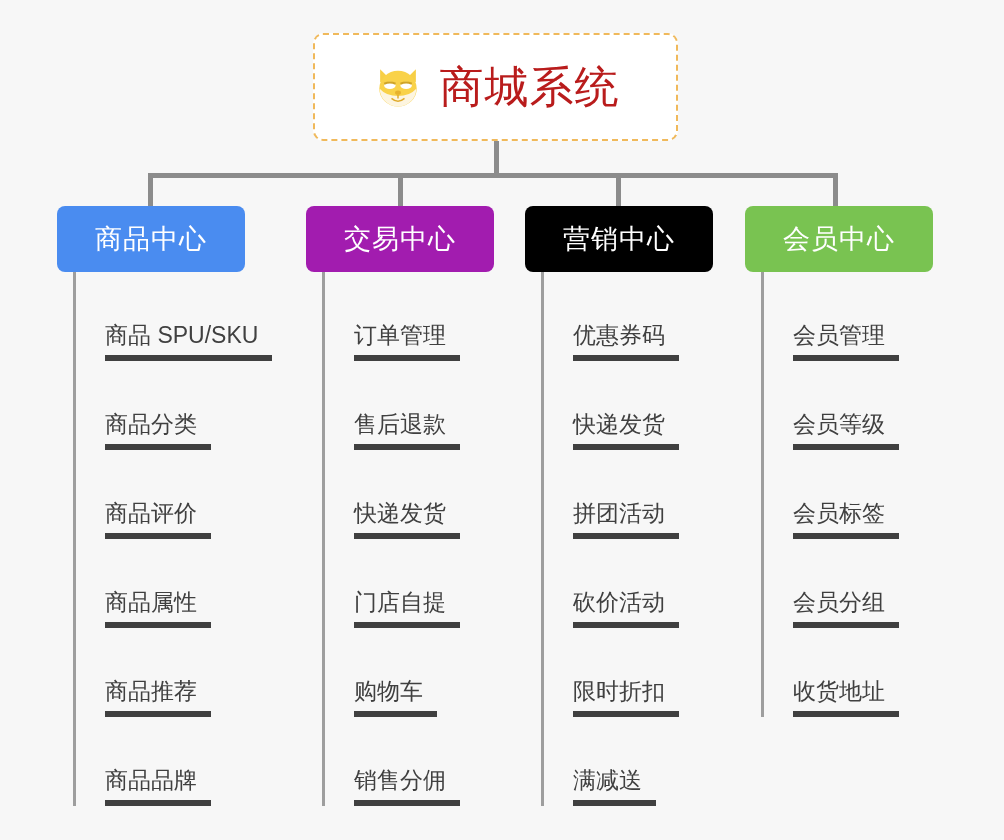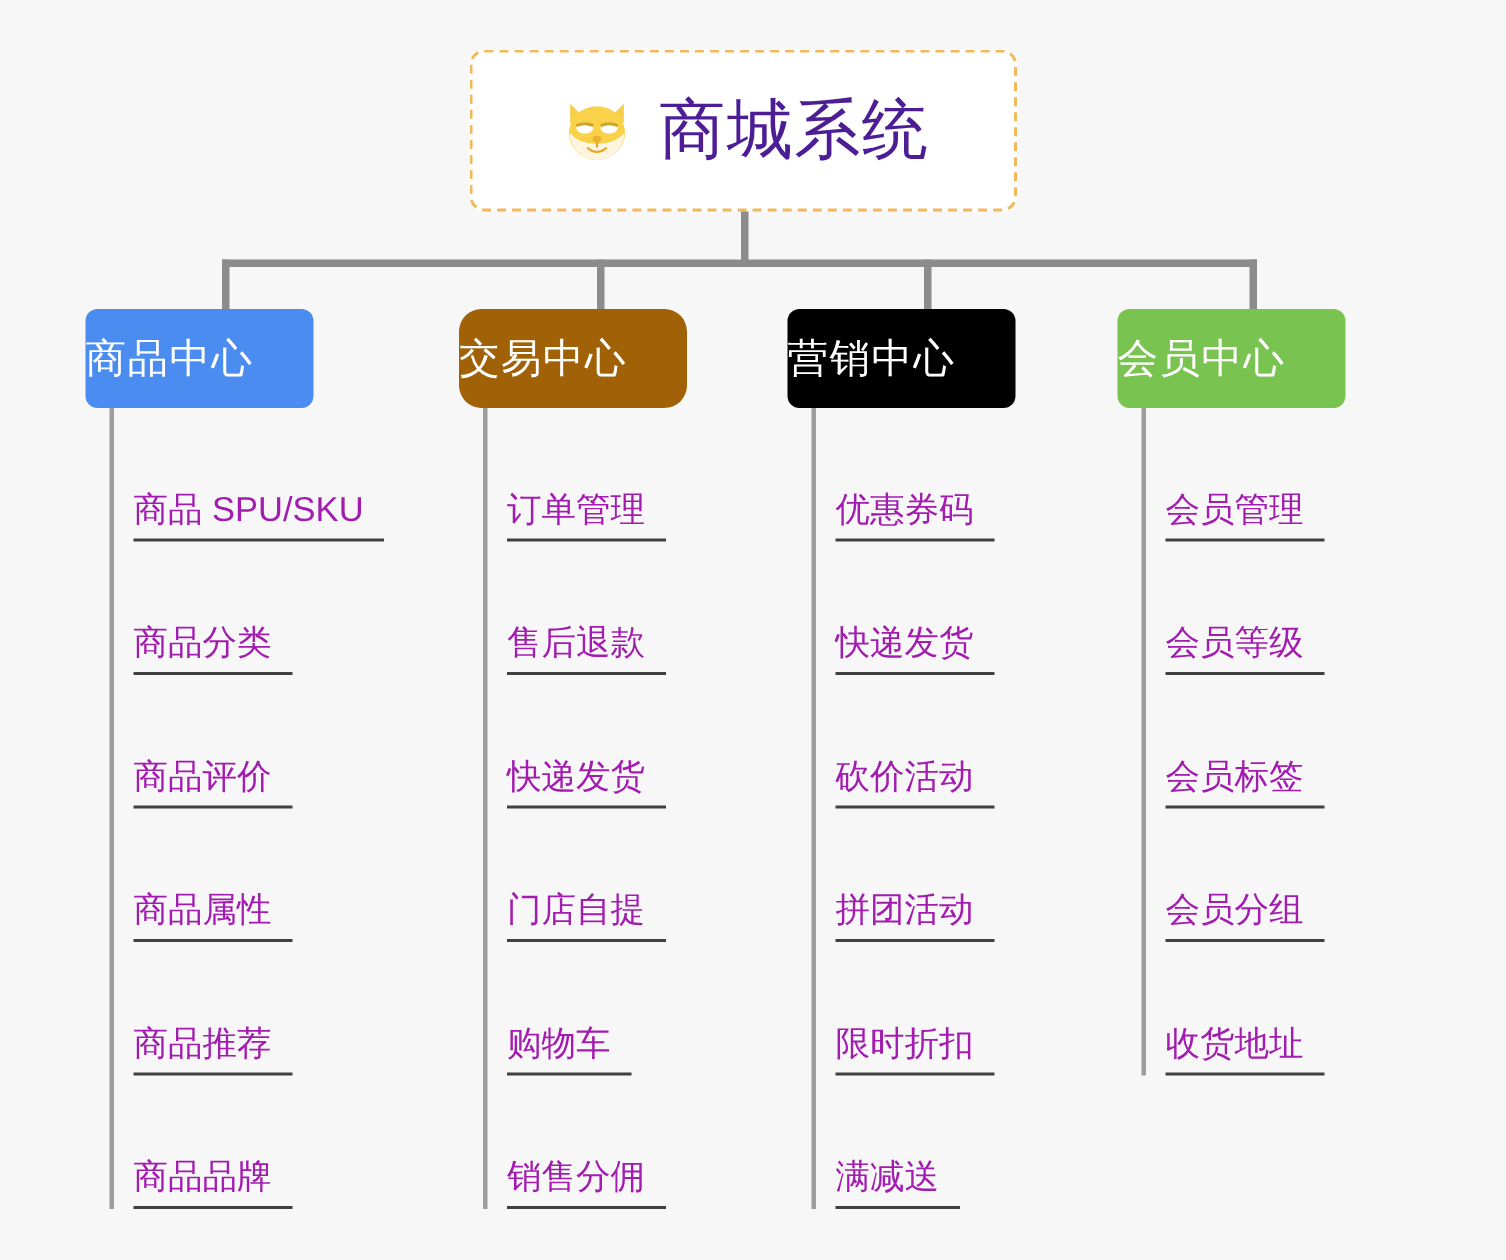--- a/index.html
+++ b/index.html
@@ -40,21 +40,21 @@
   }
   .root-icon {
     width: 52px;
     height: 52px;
     flex: 0 0 auto;
     display: block;
   }
   .root-title {
     font-size: 44px;
     line-height: 1;
-    color: #4c1d95;
+    color: #b91c1c;
     letter-spacing: 1px;
     white-space: nowrap;
   }
 
   
   .conn {
     position: absolute;
     background: #8c8c8c;
   }
   .conn-stem      { left: 494px; top: 141px; width: 5px;  height: 36px; }
@@ -70,58 +70,58 @@
     position: absolute;
     top: 206px;
     width: 188px;
   }
   .column.c0 { left: 57px; }
   .column.c1 { left: 306px; }
   .column.c2 { left: 525px; }
   .column.c3 { left: 745px; font-family: Liberation Serif, serif; }
 
   .col-header {
-    width: 152px;
+    width: 188px;
     height: 66px;
     border-radius: 8px;
     display: flex;
     align-items: center;
-    justify-content: flex-start;
+    justify-content: center;
     color: #ffffff;
     font-size: 27px;
     letter-spacing: 1px;
     white-space: nowrap;
   }
   .col-header.blue   { background: #4a8cf0; }
-  .col-header.red    { background: #a16207; border-radius: 15px; }
+  .col-header.red    { background: #a21caf; }
   .col-header.orange { background: #000000; }
   .col-header.green  { background: #79c351; }
 
   
   .col-body {
     position: relative;
     margin-left: 16px;
     border-left: 3px solid #9e9e9e;
     padding-top: 0;
   }
 
   .leaf {
     position: relative;
     height: 89px;
     display: flex;
     align-items: flex-end;
   }
   .leaf-label {
     display: inline-block;
-    margin-left: 13px;
+    margin-left: 29px;
     padding: 0 14px 7px 0;
-    border-bottom: 2px solid #404040;
+    border-bottom: 6px solid #404040;
     font-size: 23px;
     line-height: 1.1;
-    color: #a21caf;
+    color: #404040;
     white-space: nowrap;
   }
 
   
 </style>
 </head>
 <body>
 
 <div id="stage">
 
@@ -207,24 +207,24 @@
       <span>营销中心</span>
     </div>
     <div class="col-body">
       <div class="leaf">
           <span class="leaf-label">优惠券码</span>
         </div>
       <div class="leaf">
           <span class="leaf-label">快递发货</span>
         </div>
       <div class="leaf">
+          <span class="leaf-label">拼团活动</span>
+        </div>
+      <div class="leaf">
           <span class="leaf-label">砍价活动</span>
-        </div>
-      <div class="leaf">
-          <span class="leaf-label">拼团活动</span>
         </div>
       <div class="leaf">
           <span class="leaf-label">限时折扣</span>
         </div>
       <div class="leaf">
           <span class="leaf-label">满减送</span>
         </div>
     </div>
   </div>
 

